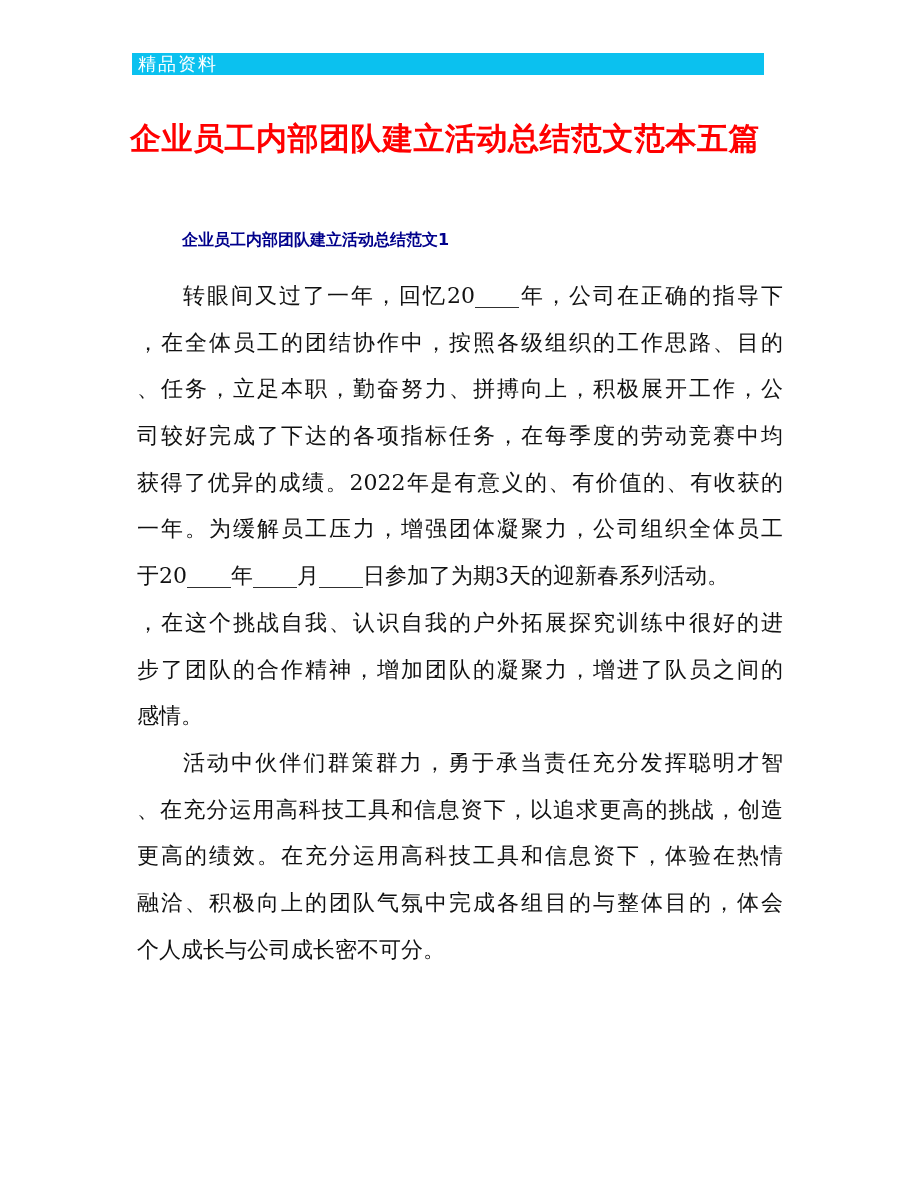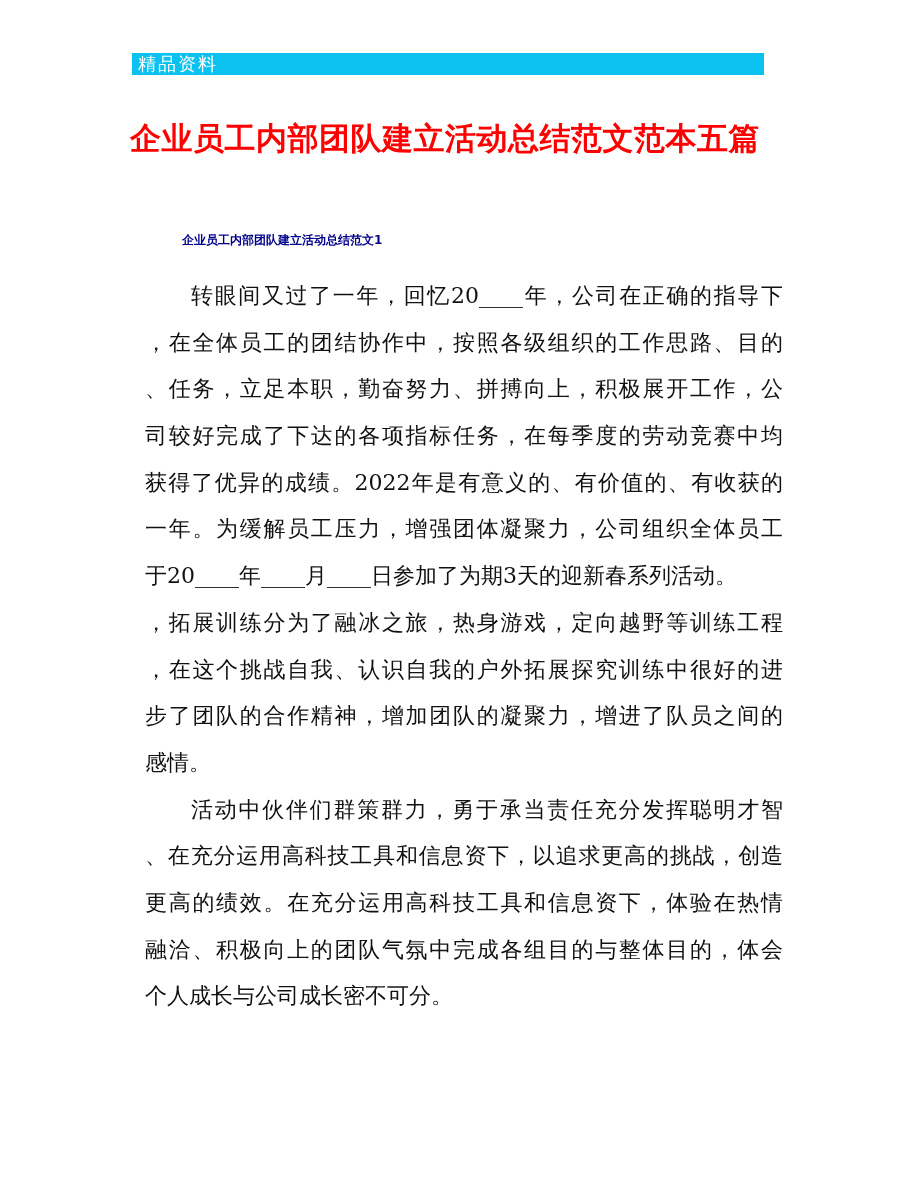--- a/index.html
+++ b/index.html
@@ -13,30 +13,30 @@
       color: #ffffff; font-size: 18px; letter-spacing: 2px;
       font-family: "DejaVu Serif", serif;
     }
     .main-title {
       position: absolute; left: 130px; top: 118px; width: 660px; text-align: left;
       color: #ff0000; font-weight: bold; font-size: 31px; line-height: 40px;
       font-family: "DejaVu Sans", sans-serif; letter-spacing: 0.5px; white-space: nowrap;
     }
     .sub-title {
       position: absolute; left: 182px; top: 226px; color: #00008b;
-      font-weight: bold; font-size: 12px; line-height: 28px;
+      font-weight: bold; font-size: 16px; line-height: 28px;
       font-family: "DejaVu Sans", sans-serif; white-space: nowrap;
     }
     .body-text {
       position: absolute; left: 137px; top: 273px; width: 646px;
       color: #111111; font-size: 22px; line-height: 46.7px;
       font-family: "DejaVu Serif", serif;
     }
     .para { margin: 0; text-indent: 0; }
-    .line { display: block; white-space: nowrap; text-align: justify; text-align-last: justify; height: 46.7px; margin-left: 8px; }
+    .line { display: block; white-space: nowrap; text-align: justify; text-align-last: justify; height: 46.7px; }
     .line.last { text-align-last: left; }
     .line.indent { padding-left: 46px; }
   </style>
 </head>
 <body>
 
 <div class="banner">
   <span class="banner-text">精品资料</span>
 </div>
 
@@ -48,21 +48,20 @@
   <div class="para">
     <span class="line indent">转眼间又过了一年，回忆20____年，公司在正确的指导下</span>
     <span class="line">，在全体员工的团结协作中，按照各级组织的工作思路、目的</span>
     <span class="line">、任务，立足本职，勤奋努力、拼搏向上，积极展开工作，公</span>
     <span class="line">司较好完成了下达的各项指标任务，在每季度的劳动竞赛中均</span>
     <span class="line">获得了优异的成绩。2022年是有意义的、有价值的、有收获的</span>
     <span class="line">一年。为缓解员工压力，增强团体凝聚力，公司组织全体员工</span>
     <span class="line last">于20____年____月____日参加了为期3天的迎新春系列活动。</span>
   </div>
   <div class="para">
-    <span class="line">，拓展训练分为了融冰之旅，热身游戏，定向越野等训练工程</span>
     <span class="line">，在这个挑战自我、认识自我的户外拓展探究训练中很好的进</span>
     <span class="line">步了团队的合作精神，增加团队的凝聚力，增进了队员之间的</span>
     <span class="line last">感情。</span>
   </div>
   <div class="para">
     <span class="line indent">活动中伙伴们群策群力，勇于承当责任充分发挥聪明才智</span>
     <span class="line">、在充分运用高科技工具和信息资下，以追求更高的挑战，创造</span>
     <span class="line">更高的绩效。在充分运用高科技工具和信息资下，体验在热情</span>
     <span class="line">融洽、积极向上的团队气氛中完成各组目的与整体目的，体会</span>
     <span class="line last">个人成长与公司成长密不可分。</span>

